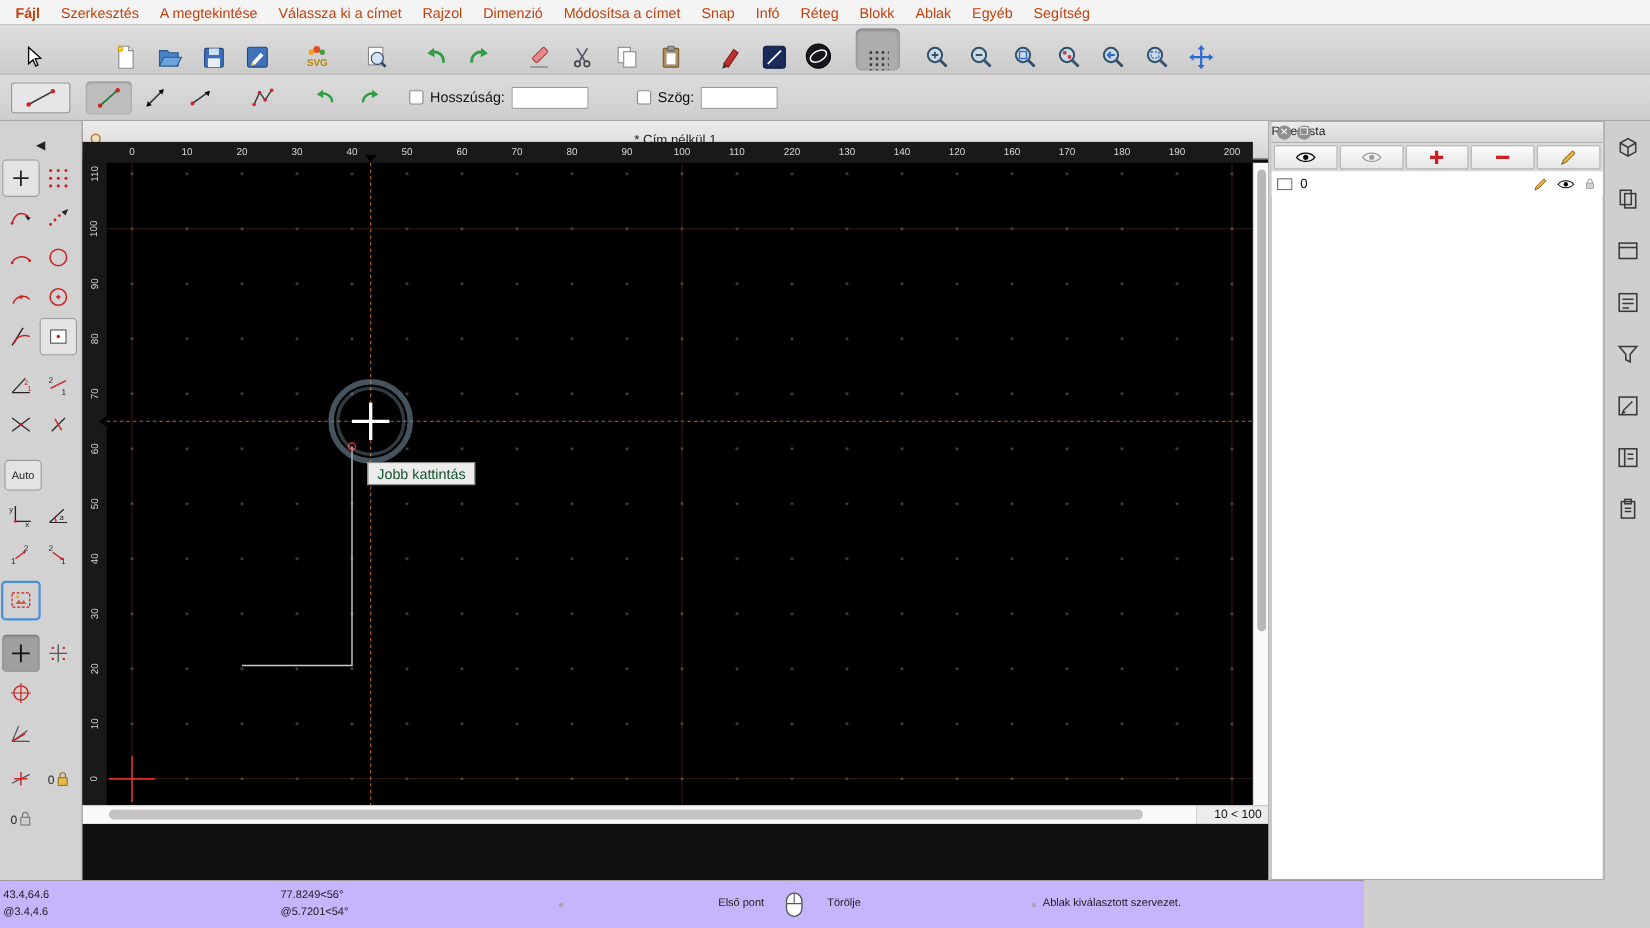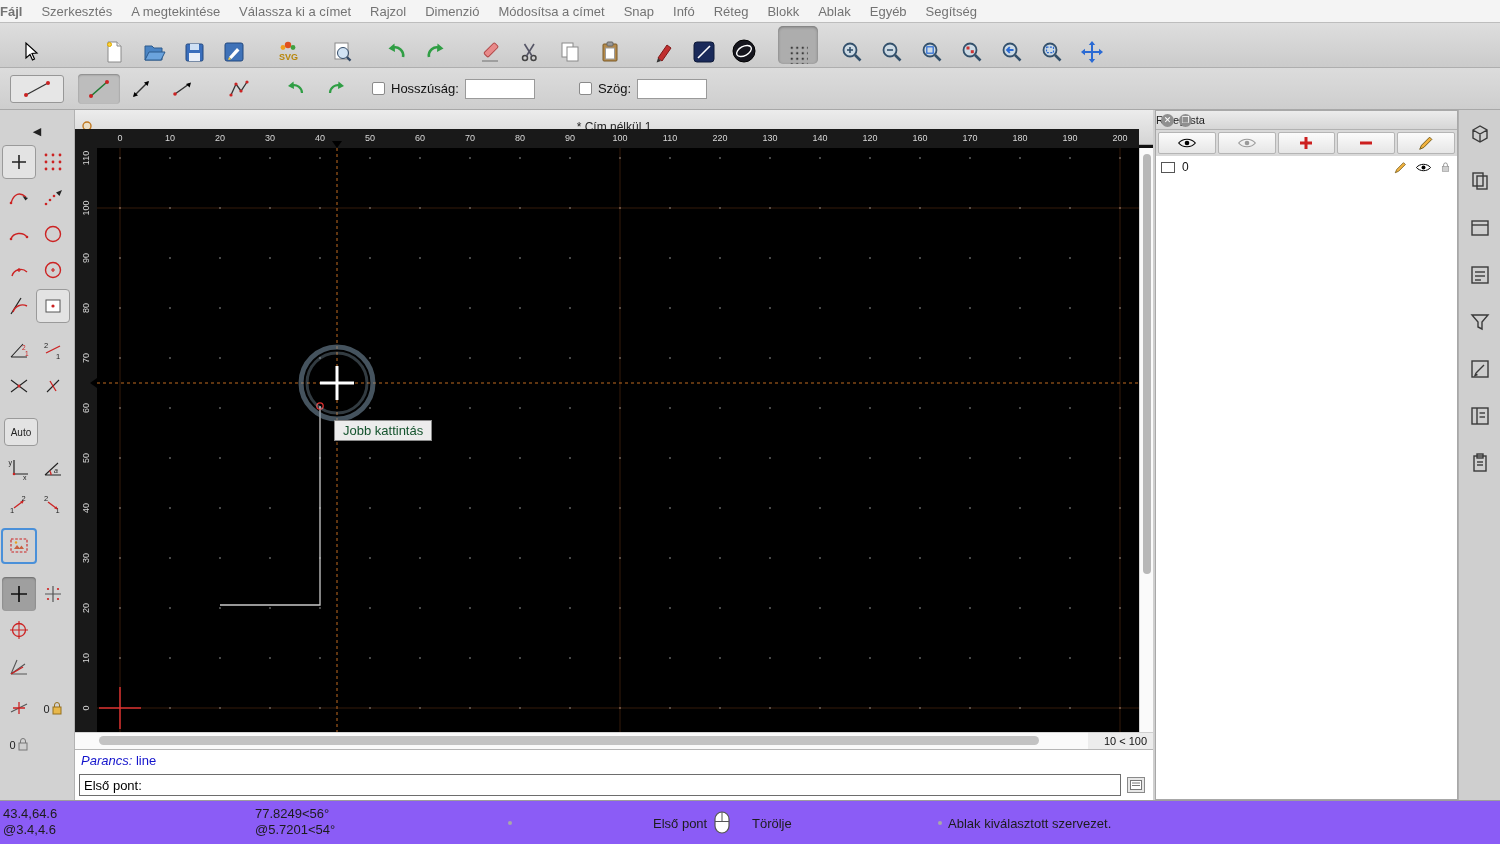--- a/index.html
+++ b/index.html
@@ -3,21 +3,21 @@
 <meta charset="utf-8">
 <style>
   *{margin:0;padding:0;box-sizing:border-box}
   html,body{width:1500px;height:844px;overflow:hidden;background:#cfcfcf;
     font-family:"Liberation Sans",sans-serif;-webkit-font-smoothing:antialiased}
   svg{display:block}
 
   
   #menubar{position:absolute;left:0;top:0;width:1500px;height:23px;background:#f4f4f4;
     border-bottom:1px solid #bdbdbd;display:flex;align-items:center;gap:19px;
-    font-size:13px;color:#737373;z-index:30}
+    padding-left:14px;font-size:13px;color:#c2410c;z-index:30}
   #menubar .mitem{white-space:nowrap;cursor:default}
   #menubar .mitem:first-child{font-weight:700}
 
   
   #toolbar1{position:absolute;left:0;top:23px;width:1500px;height:45px;
     background:linear-gradient(#dedede,#cbcbcb);border-bottom:1px solid #aeaeae;
     display:flex;align-items:center;padding-left:10px}
   .tbtn{width:40px;height:38px;display:flex;align-items:flex-end;justify-content:center;border-radius:5px;flex:0 0 auto}
   .tbtn.active{background:#adadad;box-shadow:inset 0 1px 3px rgba(0,0,0,.35)}
   .tgap{width:14px;flex:0 0 auto}
@@ -101,22 +101,22 @@
     display:flex;align-items:center;justify-content:center}
   .layer-row{height:22px;background:#fff;display:flex;align-items:center;padding:0 5px;gap:7px;font-size:12px;color:#111}
   .layer-row .spacer{flex:1}
 
   
   #dockstrip{position:absolute;left:1458px;top:110px;width:42px;height:690px;background:#cfcfcf;
     border-left:1px solid #b0b0b0;display:flex;flex-direction:column;align-items:center;padding-top:12px;gap:23px}
   #dockstrip svg{stroke:#3a3a3a;fill:none;stroke-width:1.4}
 
   
-  #statusbar{position:absolute;left:0;top:800px;width:1500px;height:44px;background:#8b5cf6;
-    border-top:1px solid #9d9d9d;font-size:13px;color:#1c1c1c}
+  #statusbar{position:absolute;left:0;top:800px;width:1240px;height:44px;background:#c4b5fd;
+    border-top:1px solid #9d9d9d;font-size:10px;color:#1c1c1c}
   .sb-2line{position:absolute;top:5px;line-height:16px;white-space:nowrap}
   .sb-mid{position:absolute;top:15px;white-space:nowrap}
   .sb-dot{position:absolute;top:20px;width:4px;height:4px;border-radius:50%;background:#a8a8a8}
 </style>
 </head>
 <body>
 
 <div id="menubar">
   <div style="display: contents;"><span class="mitem">Fájl</span><span class="mitem">Szerkesztés</span><span class="mitem">A megtekintése</span><span class="mitem">Válassza ki a címet</span><span class="mitem">Rajzol</span><span class="mitem">Dimenzió</span><span class="mitem">Módosítsa a címet</span><span class="mitem">Snap</span><span class="mitem">Infó</span><span class="mitem">Réteg</span><span class="mitem">Blokk</span><span class="mitem">Ablak</span><span class="mitem">Egyéb</span><span class="mitem">Segítség</span></div>
 </div>
@@ -706,31 +706,20 @@
   </div>
 
   <div id="vscroll">
       <div id="vthumb"></div>
     </div>
   <div id="hscroll">
       <div id="hthumb"></div>
     </div>
   <div id="zoomlabel">10 &lt; 100</div>
 
-  <div id="cmdarea">
-    <div id="cmdhist"><span class="plabel">Parancs:</span> <span>line</span></div>
-    <div id="cmdline">Első pont:</div>
-    <div id="cmdbtn">
-      <svg width="12" height="10" viewBox="0 0 12 10">
-          <rect x="0.5" y="0.5" width="11" height="9" fill="#fff" stroke="#777"></rect>
-          <line x1="2" y1="3" x2="10" y2="3" stroke="#777"></line>
-          <line x1="2" y1="5.5" x2="10" y2="5.5" stroke="#777"></line>
-        </svg>
-    </div>
-  </div>
 </div>
 
 <div id="layerpanel">
   <div id="lp-header">
     <div class="lp-circ">✕</div>
     <div class="lp-circ">❐</div>
     <div id="lp-title">Réteglista</div>
   </div>
   <div id="lp-toolbar">
     <div class="lp-btn">

